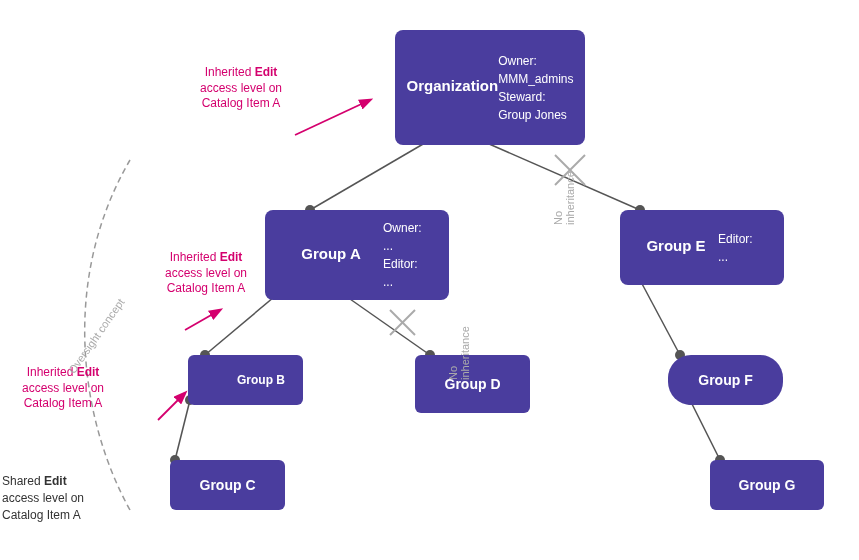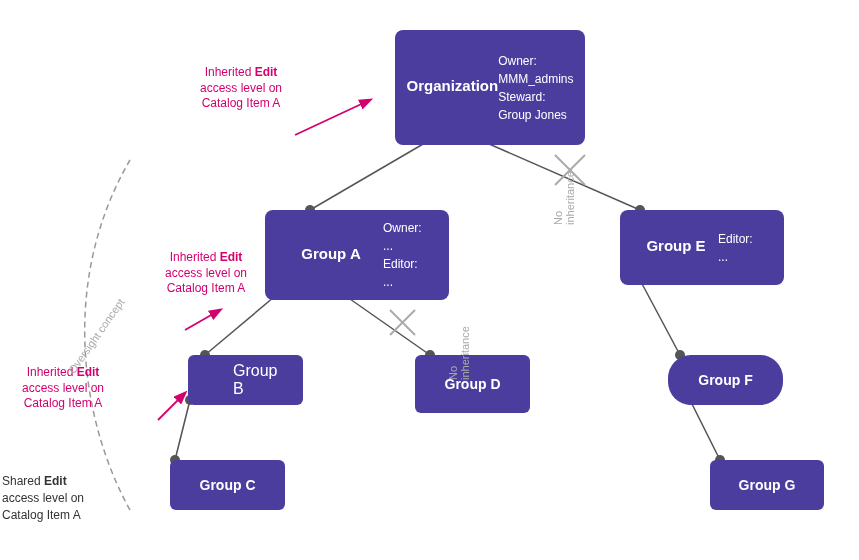--- a/index.html
+++ b/index.html
@@ -187,21 +187,21 @@
   <div class="node" style="left:580px; top:210px; width:164px; height:75px;">
     <div class="node-title">Group E</div>
     <div class="node-info">
       <div>
         <span class="label">Editor:</span>
         <span>...</span>
       </div>
     </div>
   </div>
 
-  <div class="node node-small" style="left:148px; top:355px; width:115px; height:50px; font-size:16px; font-weight:normal;padding-left:45px;">
+  <div class="node node-small" style="left:148px; top:355px; width:115px; height:50px; font-size:12px; font-weight:bold;padding-left:45px;">
     <span>Group B</span>
   </div>
 
   <div class="node node-small" style="left:375px; top:355px; width:115px; height:58px; font-size:14px; font-weight:bold;">
     <span>Group D</span>
   </div>
 
   <div class="node node-small" style="left:628px; top:355px; width:115px; height:50px; font-size:14px; font-weight:bold;border-radius:23px;">
     <span>Group F</span>
   </div>

